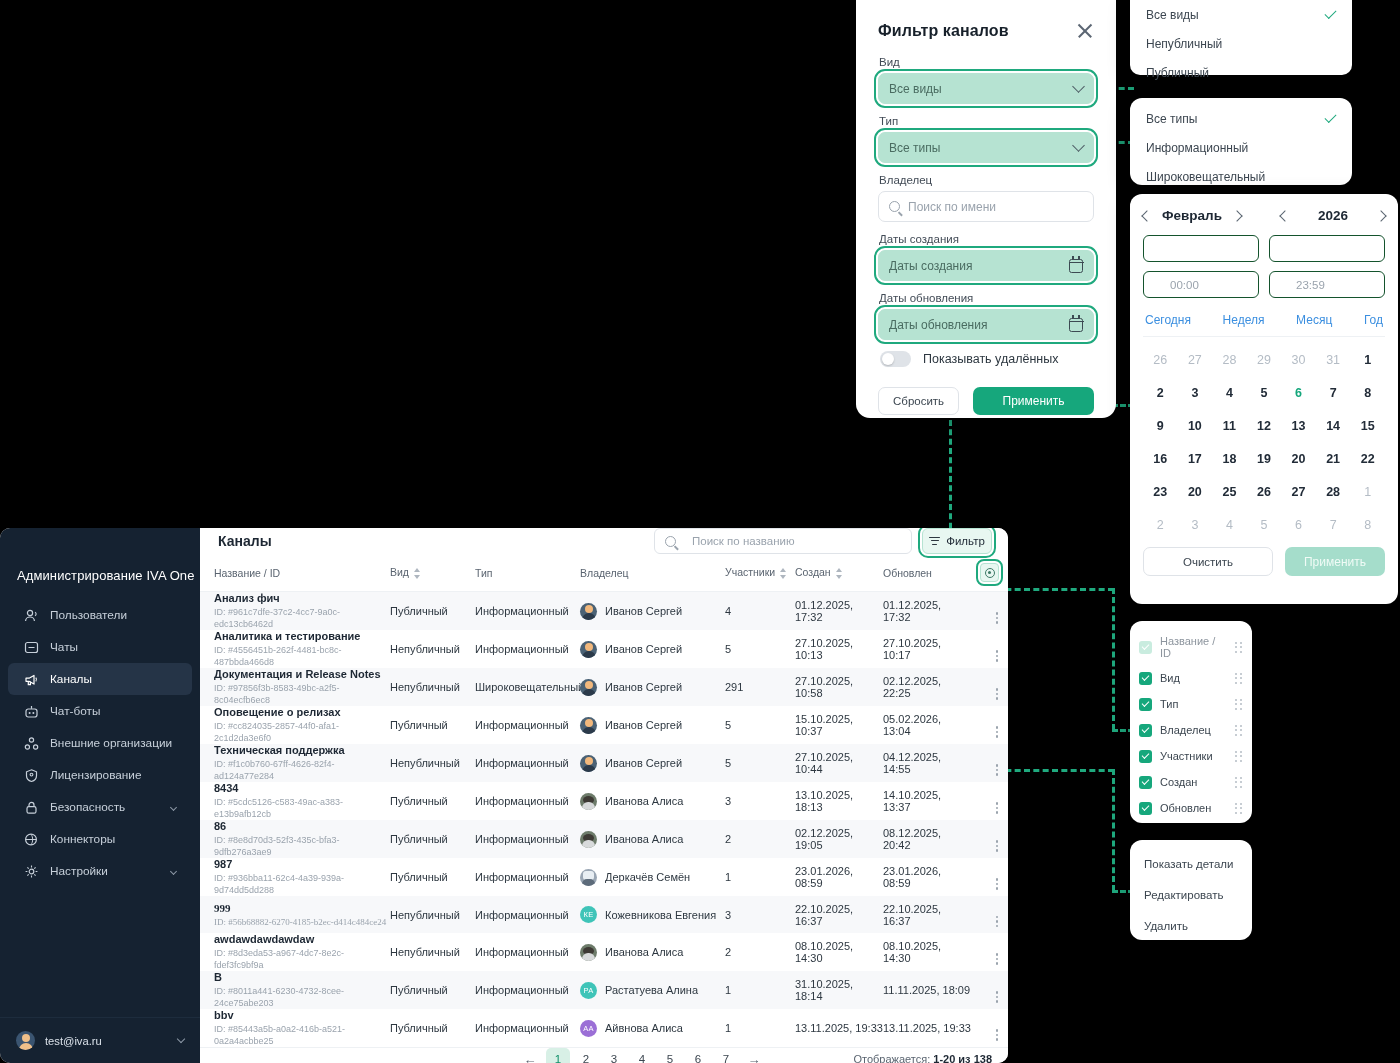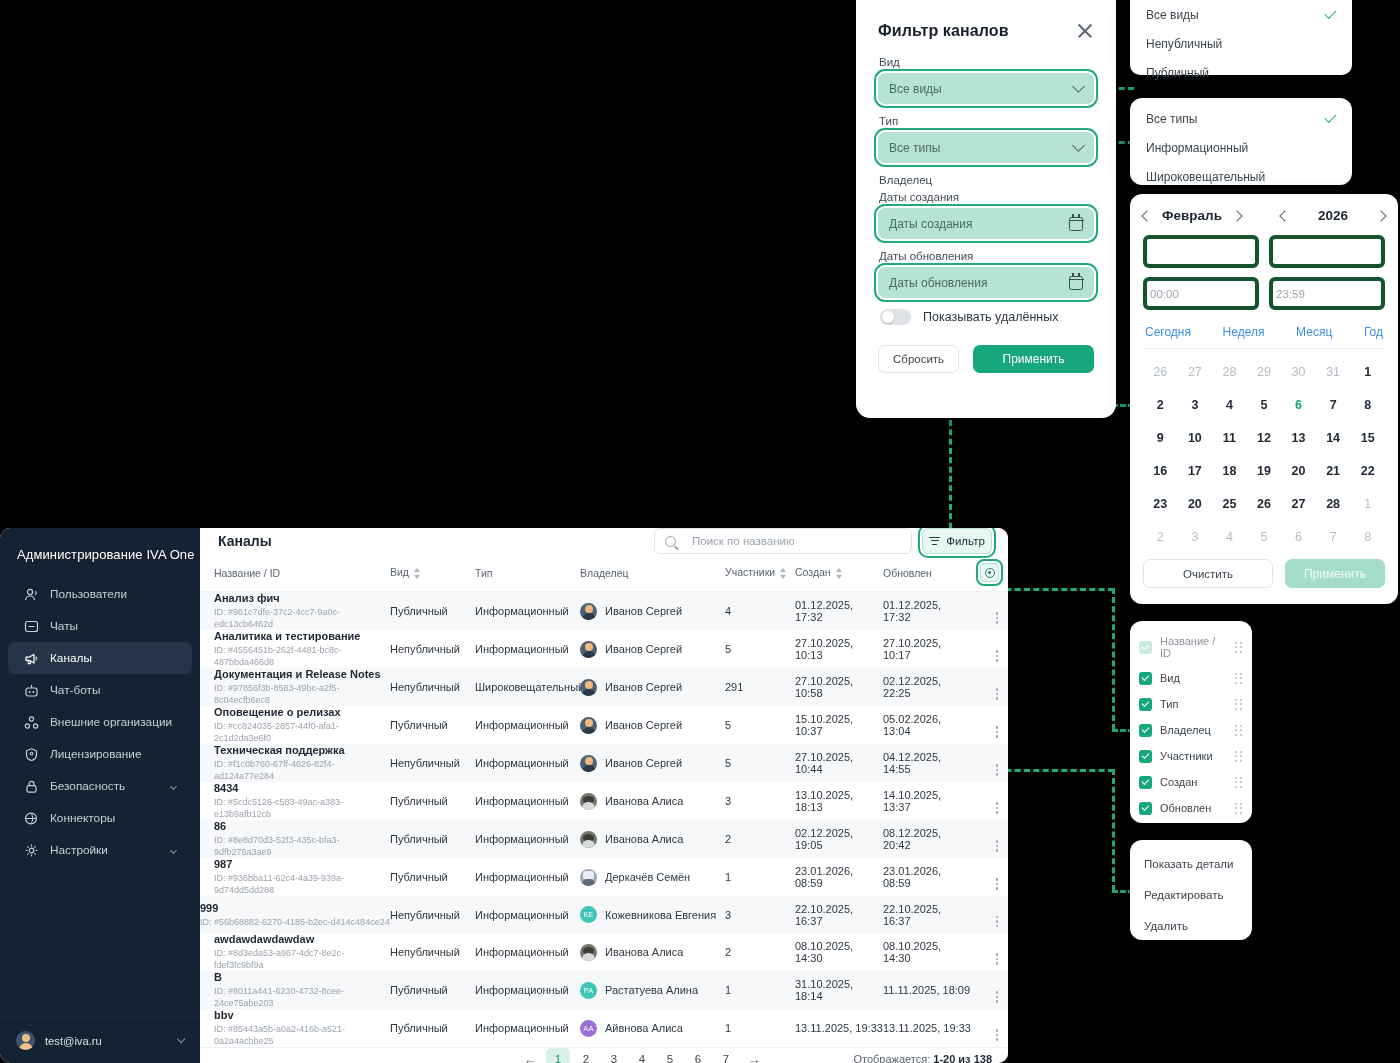--- a/index.html
+++ b/index.html
@@ -99,22 +99,22 @@
 
   
   #calendar { left: 1130px; top: 194px; width: 268px; height: 410px; padding: 14px 13px 13px 13px; }
   .cal-head { display: flex; align-items: center; font-size: 13.5px; color: #1d2733; font-weight: bold;
     justify-content: space-between; margin-bottom: 12px; }
   .cal-head .grp { display: flex; align-items: center; gap: 11px; }
   .arr { width: 8px; height: 8px; border-top: 1.6px solid #5a6571; border-right: 1.6px solid #5a6571; cursor:pointer; }
   .arr.l { transform: rotate(-135deg); }
   .arr.r { transform: rotate(45deg); }
   .cal-inputs { display: flex; gap: 10px; margin-bottom: 9px; }
-  .cal-inp { flex: 1; height: 33px; border: 4px solid #14532d; border-radius: 6px;
-    font-size: 11.5px; color: #9aa3ad; display: flex; align-items: center; padding: 0 3px; }
+  .cal-inp { flex: 1; height: 27px; border: 1px solid #14532d; border-radius: 6px;
+    font-size: 11.5px; color: #9aa3ad; display: flex; align-items: center; padding: 0 26px; }
   .cal-tabs { display: flex; justify-content: space-between; font-size: 12px; color: #3b8fe0;
     padding: 6px 2px 9px 2px; border-bottom: 1px solid #eef1f4; margin-bottom: 6px;}
   .cal-tabs span { cursor: pointer; }
   .cal-grid { display: grid; grid-template-columns: repeat(7, 1fr); row-gap: 0px; }
   .cal-cell { height: 33px; display:flex; align-items:center; justify-content:center;
     font-size: 12.5px; color: #222c38; font-weight: bold; cursor: pointer; }
   .cal-cell.mute { color: #b4bcc5; font-weight: normal; }
   .cal-cell.sel { color: #16a77c; }
   .cal-actions { display: flex; gap: 12px; margin-top: 6px; }
   .cal-actions .btn-ghost { flex: 1; justify-content: center; height: 29px; }
@@ -135,21 +135,21 @@
 
   
   #context-menu { left: 1130px; top: 840px; width: 122px; height: 100px; padding: 8px 0; }
   .ctx-item { font-size: 11.5px; color: #3c4650; padding: 0 14px; height: 31px;
     display: flex; align-items: center; cursor: pointer; }
 
   
   #admin-window { position: absolute; left: 0; top: 528px; width: 1008px; height: 535px;
     border-radius: 10px; overflow: hidden; display: flex; background: #fff; }
   .sidebar { width: 200px; background: #152231; color: #cfd7e0; position: relative; flex: none; }
-  .brand { font-size: 13px; color: #ffffff; padding: 19px 0 16px 17px; letter-spacing: .1px;}
+  .brand { font-size: 13px; color: #ffffff; padding: 19px 0 16px 17px; letter-spacing: .1px; margin-top: 21px;}
   .nav-item { display: flex; align-items: center; gap: 11px; height: 32px; padding: 0 16px;
     font-size: 11.8px; color: #c7d0da; margin: 0 8px; border-radius: 6px; cursor: pointer; }
   .nav-item.active { background: #253447; color: #ffffff; }
   .nav-ico { width: 15px; height: 15px; flex: none; display:flex; align-items:center; justify-content:center; }
   .nav-ico svg { width: 15px; height: 15px; }
   .nav-caret { margin-left:auto; width:5px; height:5px; border-right:1.2px solid #8c98a6;
     border-bottom:1.2px solid #8c98a6; transform: rotate(45deg); }
   .user-box { position: absolute; left: 0; bottom: 0; width: 200px; height: 46px;
     display: flex; align-items: center; gap: 10px; padding: 0 16px; border-top: 1px solid #1d2c3d; }
   .user-av { width: 19px; height: 19px; border-radius: 50%; background: #3a5470; position: relative; overflow:hidden; flex:none;}
@@ -272,20 +272,24 @@
 
     <div class="f-label">Тип</div>
     <div class="f-field hl">
       <span class="ph">Все типы</span>
       <span class="right">
           <span class="chev"></span>
         </span>
     </div>
 
     <div class="f-label">Владелец</div>
+    <div class="f-field">
+      <span class="mag"></span>
+      <span class="ph">Поиск по имени</span>
+    </div>
 
     <div class="f-label">Даты создания</div>
     <div class="f-field hl">
       <span class="ph">Даты создания</span>
       <span class="right">
           <span class="cal-ico"></span>
         </span>
     </div>
 
     <div class="f-label">Даты обновления</div>
@@ -794,21 +798,21 @@
                   <span class="av photo-c"></span>
                   <span>Деркачёв Семён</span>
                 </div>
               </td>
               <td><span>1</span></td>
               <td><span>23.01.2026, 08:59</span></td>
               <td><span>23.01.2026, 08:59</span></td>
               <td style="text-align:center;"><span class="kebab"><i></i><i></i><i></i></span></td>
             </tr>
             <tr class="alt">
-              <td style="">
+              <td style="padding-left:14px;font-family:Liberation Serif, serif;">
                 <div class="cell-name">999</div>
                 <div class="cell-id">ID: #56b68882-6270-4185-b2ec-d414c484ce24</div>
               </td>
               <td><span>Непубличный</span></td>
               <td><span>Информационный</span></td>
               <td>
                 <div class="owner">
                   <span class="av" style="background:#3fc4b8">КЕ</span>
                   <span>Кожевникова Евгения</span>
                 </div>

